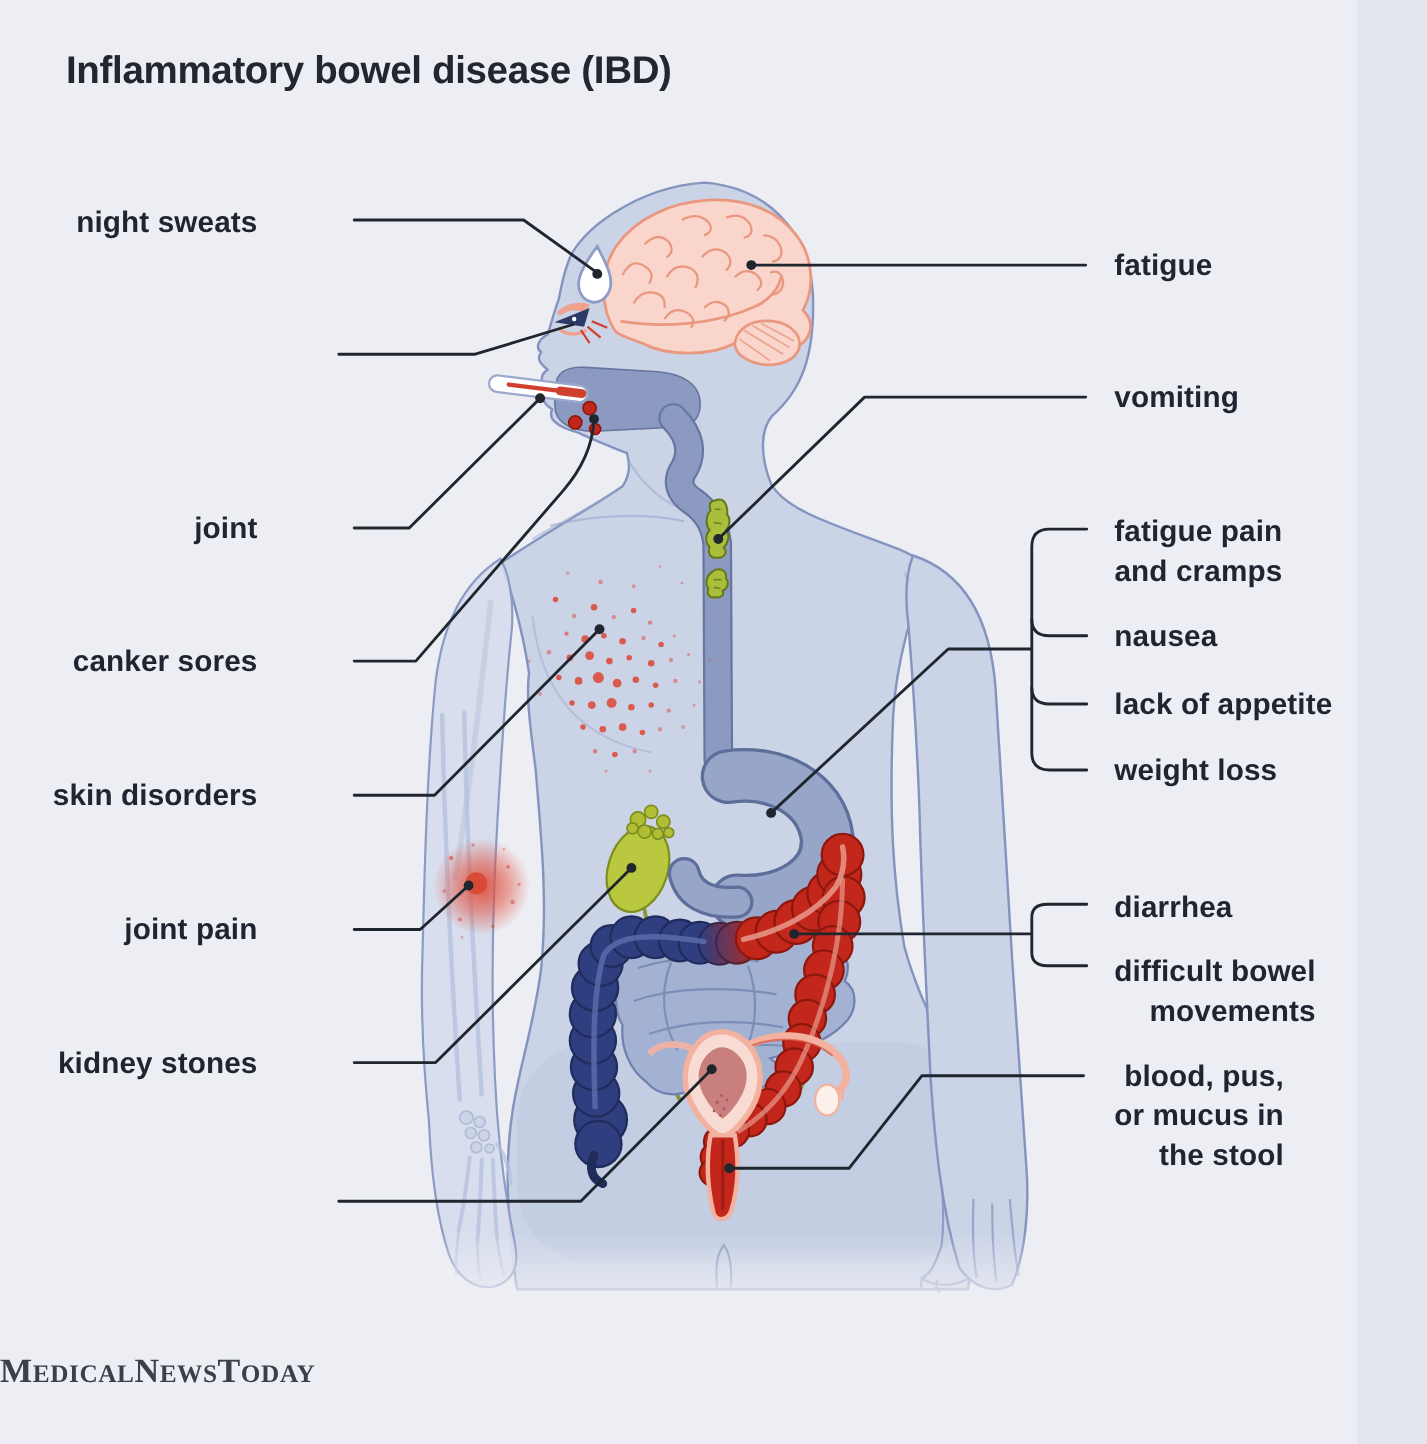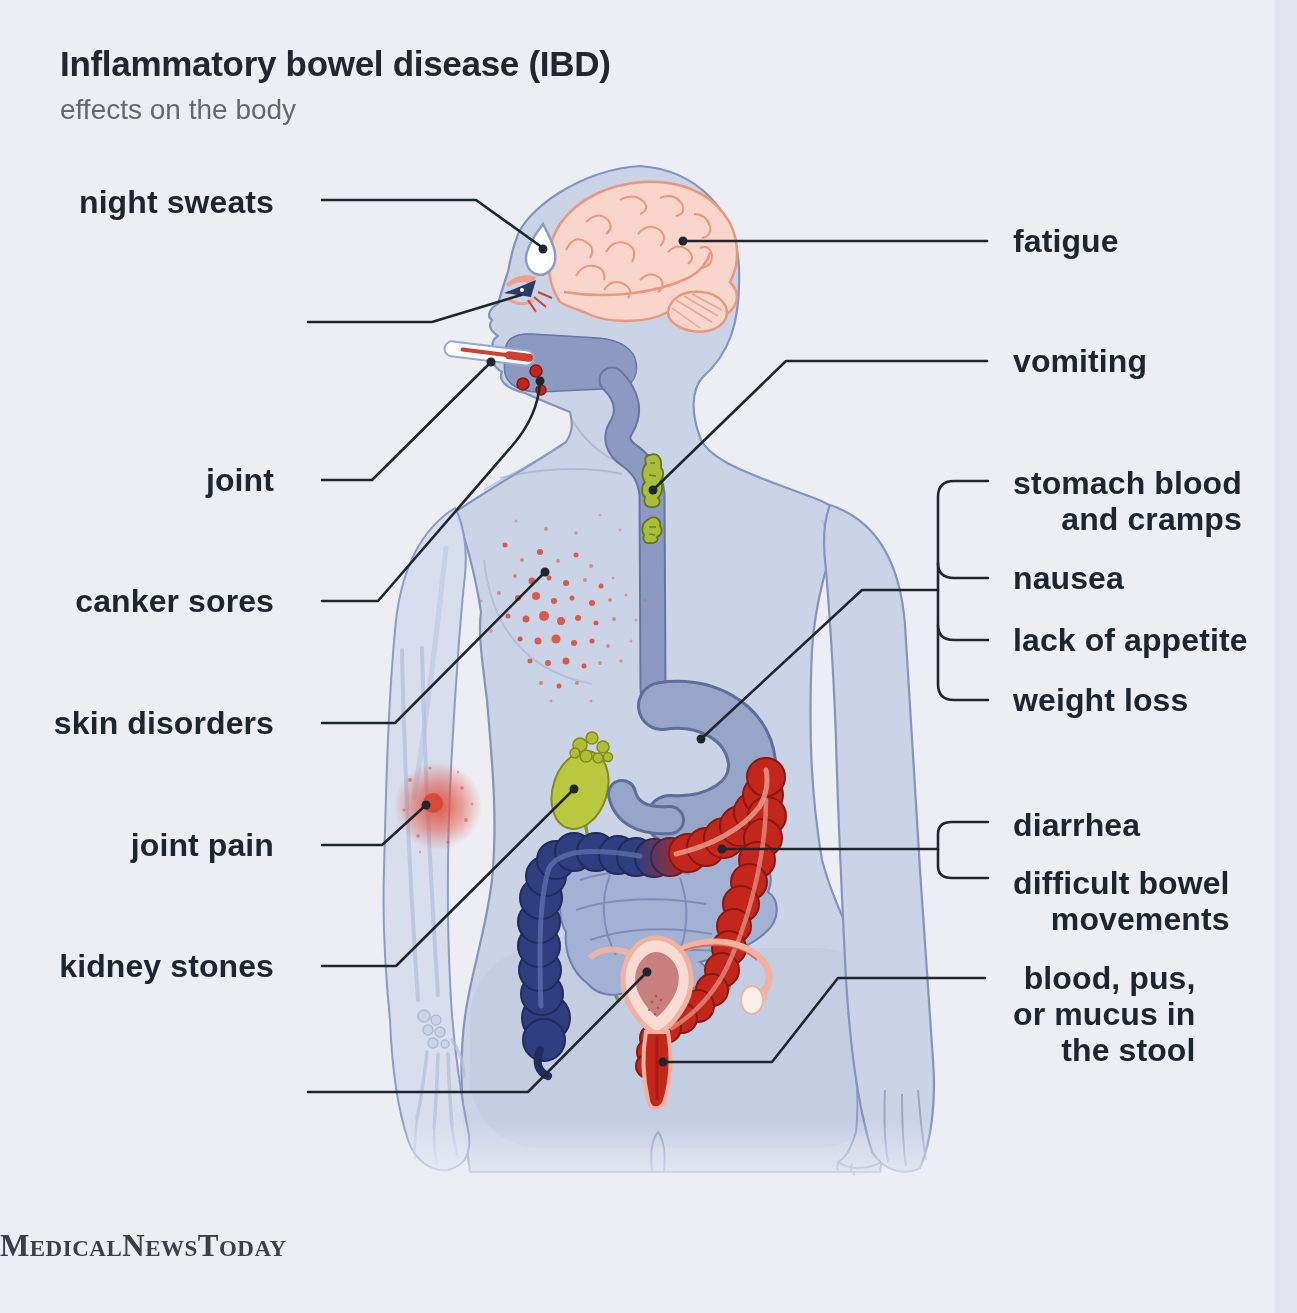--- a/index.html
+++ b/index.html
@@ -1,22 +1,22 @@
 <!DOCTYPE html>
 <html style="--bg: #EDEEF4; --title: #23262E; --subtitle: #63686F; --label: #1E2430; --logo: #3A3F49; --leader-line: #20262E; --body-fill: #CBD3E7; --body-outline: #8594BF; --brain-pink: #F9D5CB; --inflamed-red: #DC4F3E; --organ-red: #C3271B; --colon-navy: #2E3E7E; --bile-green: #A9BE3B; --kidney-green: #B9C83F; --digestive-blue: #8C9AC2;"><head>
 <meta charset="utf-8">
 <style>
   html,body{margin:0;padding:0;}
   body{background:#e3e5ee;font-family:"Liberation Sans",sans-serif;}
-  #canvas{position:relative;width:1234px;height:1313px;background:var(--bg,#EDEEF4);overflow:hidden;padding-left:40px;}
+  #canvas{position:relative;width:1234px;height:1313px;background:var(--bg,#EDEEF4);overflow:hidden;}
   #bodysvg{position:absolute;left:0;top:0;}
   .hdr{position:absolute;left:60px;top:44px;}
   .title{font-size:35px;font-weight:700;color:var(--title,#23262E);letter-spacing:-0.3px;margin:0;}
   .subtitle{font-size:28px;font-weight:400;color:var(--subtitle,#63686F);margin:10px 0 0 0;}
-  .label{position:absolute;font-size:32px;line-height:36px;font-weight:700;color:var(--label,#1E2430);white-space:pre-line;letter-spacing:0.1px;}
+  .label{position:absolute;font-size:27px;line-height:36px;font-weight:700;color:var(--label,#1E2430);white-space:pre-line;letter-spacing:0.1px;}
   .label.l{right:1000px;text-align:right;}
   .label.r{left:1013px;text-align:right;}
   .footer{position:absolute;left:0;top:1228px;width:100%;text-align:left;color:var(--logo,#3A3F49);font-family:"Liberation Serif",serif;font-weight:700;letter-spacing:0.5px;}
   .footer .big{font-size:31px;}
   .footer .sm{font-size:23px;}
 </style>
 </head>
 <body>
 
 <div id="canvas">
@@ -467,33 +467,32 @@
         <circle cx="683" cy="241" r="4.5"></circle>
       <circle cx="653" cy="490" r="4.5"></circle>
         <circle cx="701" cy="739" r="4.5"></circle>
       <circle cx="722" cy="849" r="4.5"></circle>
         <circle cx="663" cy="1062" r="4.5"></circle>
     </g>
   </svg>
 
   <div class="hdr">
     <h1 class="title">Inflammatory bowel disease (IBD)</h1>
-    <p class="subtitle">effects on the body</p>
   </div>
 
   <div class="label l" style="top:184px">night sweats</div>
   <div class="label l" style="top:462px">joint</div>
   <div class="label l" style="top:583px">canker sores</div>
   <div class="label l" style="top:705px">skin disorders</div>
   <div class="label l" style="top:827px">joint pain</div>
   <div class="label l" style="top:948px">kidney stones</div>
 
   <div class="label r" style="top:223px">fatigue</div>
   <div class="label r" style="top:343px">vomiting</div>
-  <div class="label r" style="top:465px">stomach blood
+  <div class="label r" style="top:465px">fatigue pain
 and cramps</div>
   <div class="label r" style="top:560px">nausea</div>
   <div class="label r" style="top:622px">lack of appetite</div>
   <div class="label r" style="top:682px">weight loss</div>
   <div class="label r" style="top:807px">diarrhea</div>
   <div class="label r" style="top:865px">difficult bowel
 movements</div>
   <div class="label r" style="top:960px">blood, pus,
 or mucus in
 the stool</div>

